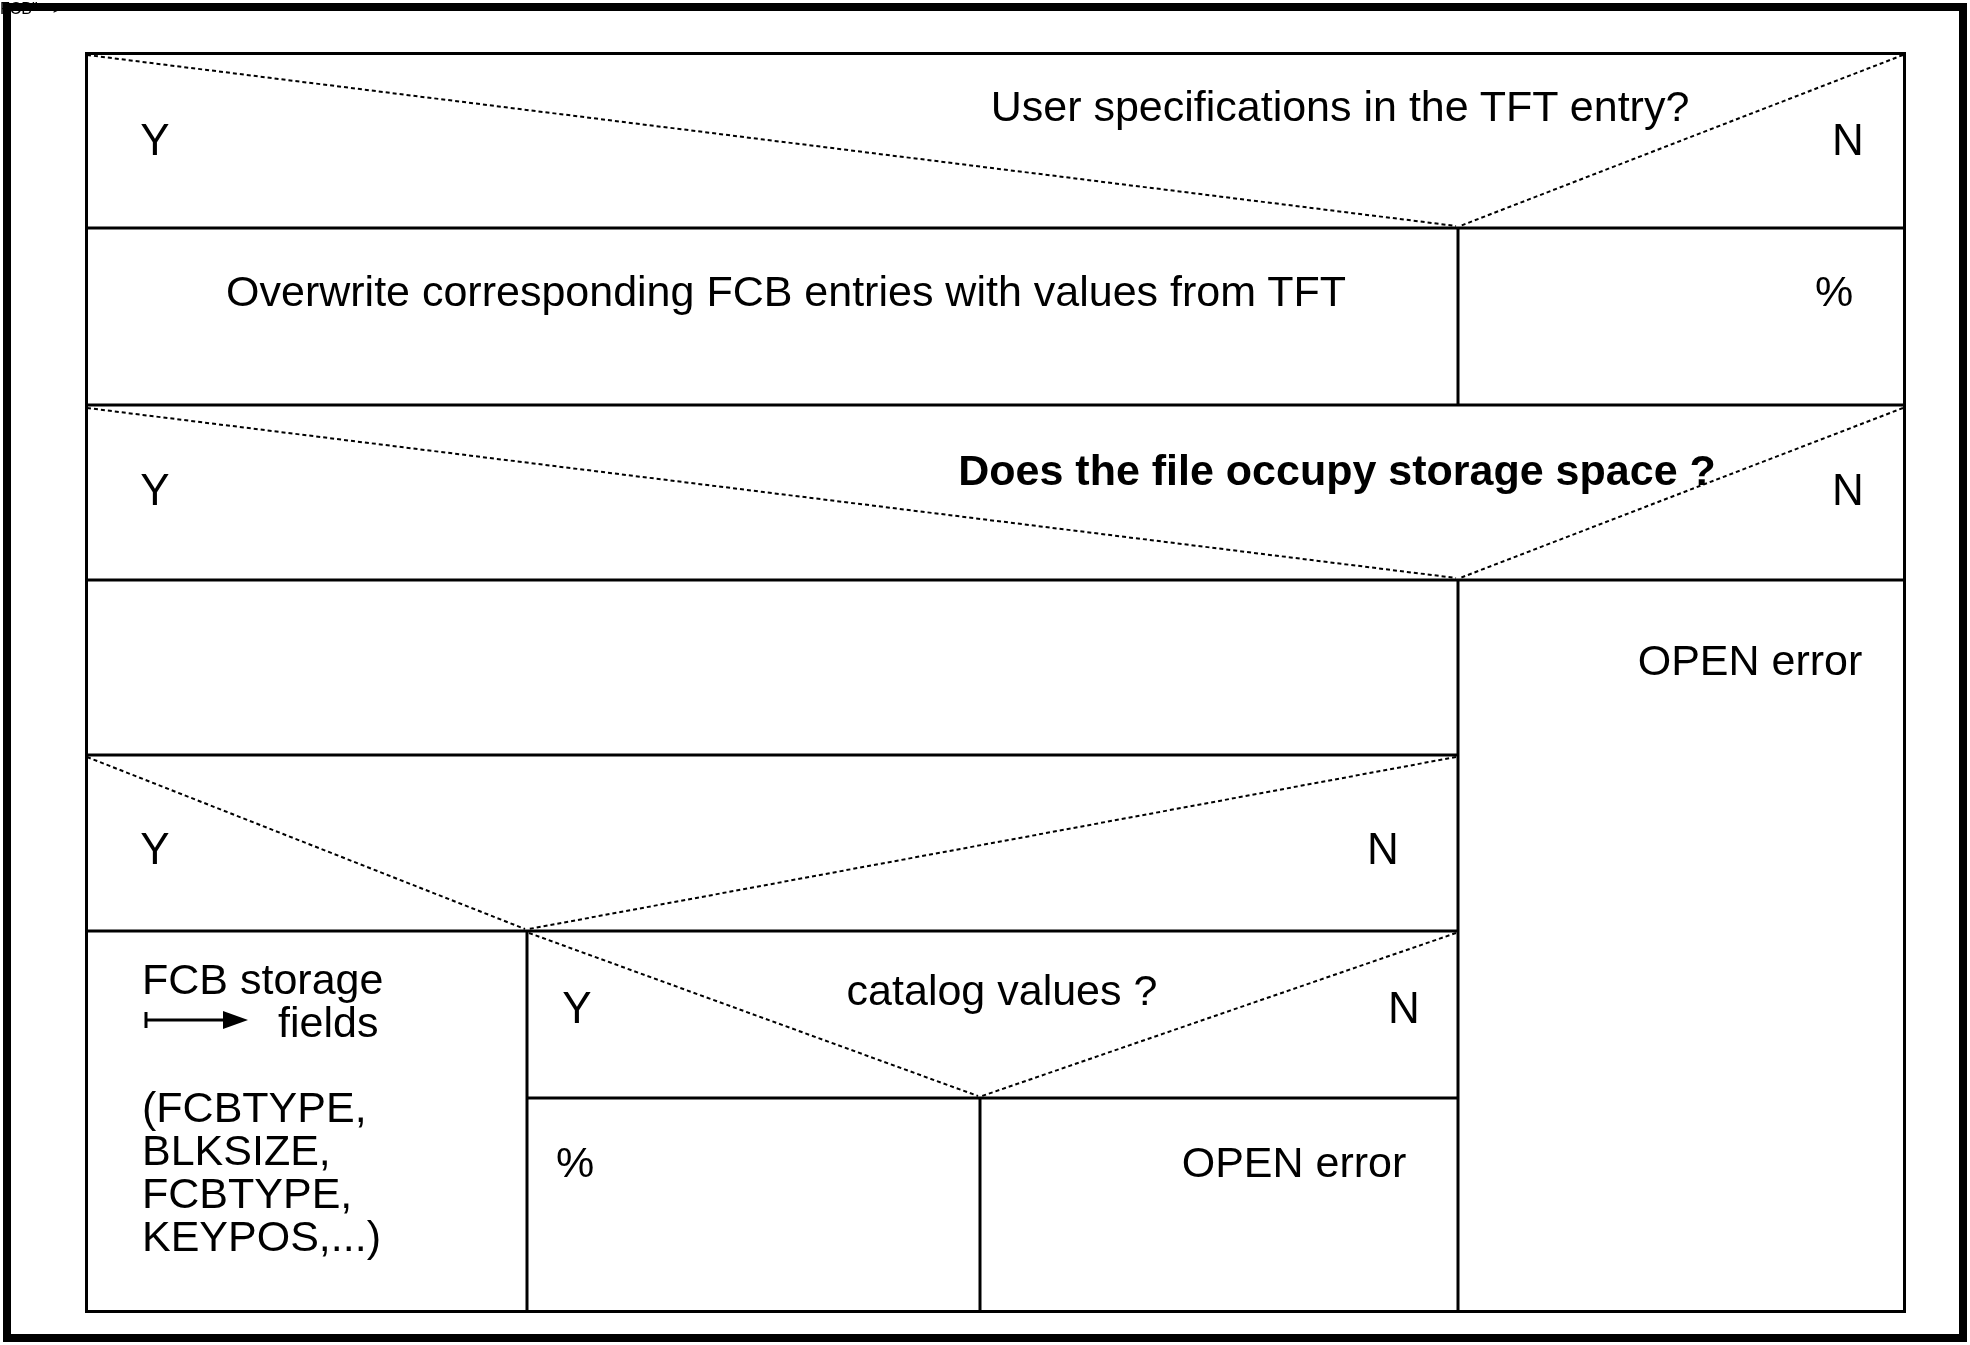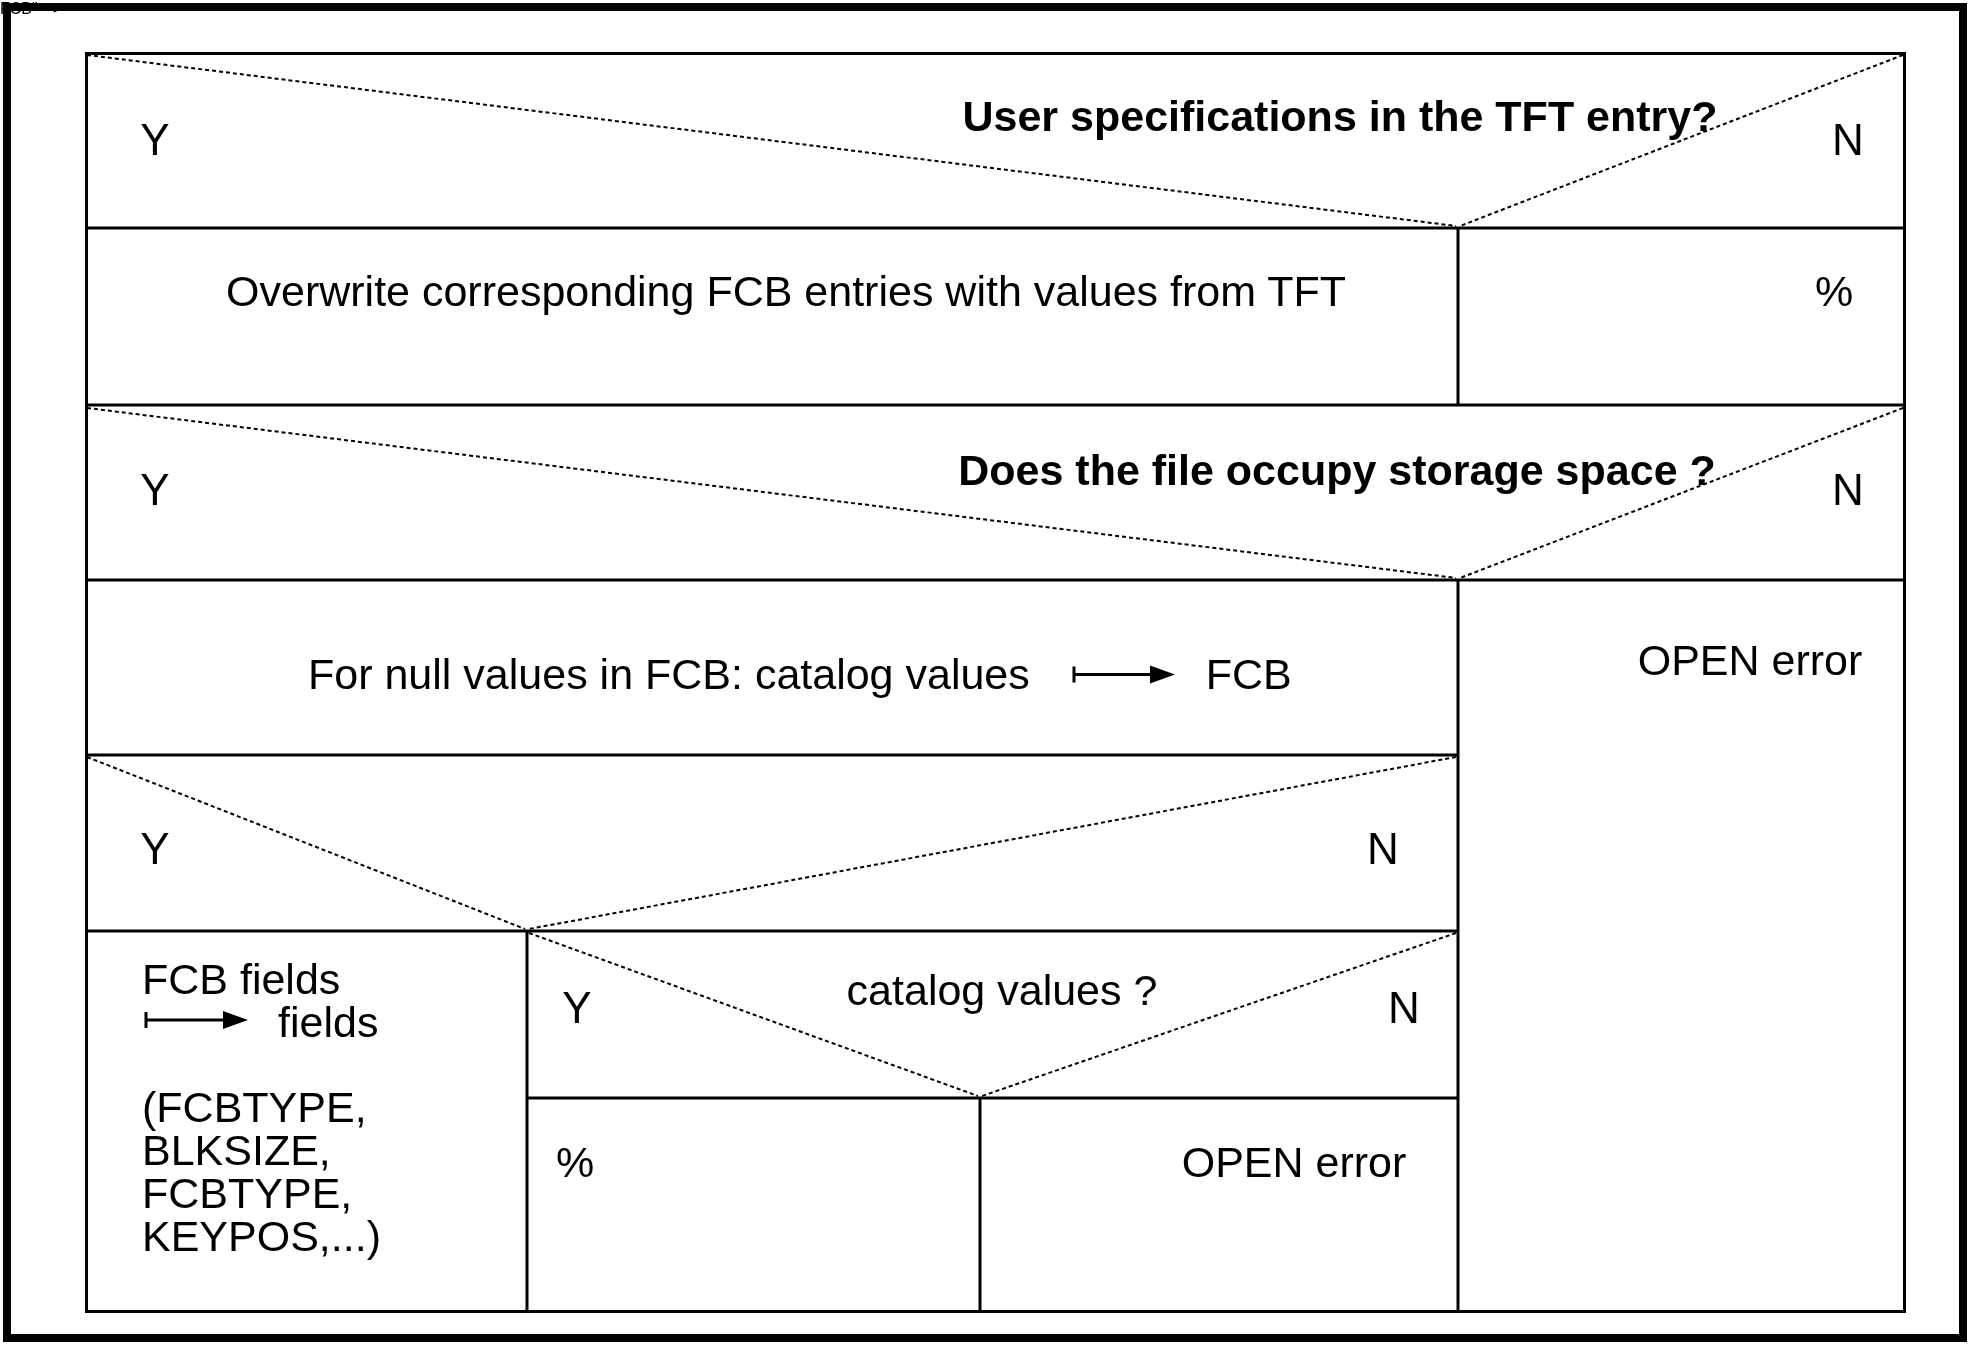--- a/index.html
+++ b/index.html
@@ -89,60 +89,51 @@
       <line x1="87" y1="757" x2="525" y2="929"></line>
       <line x1="1456" y1="757" x2="529" y2="929"></line>
     </g>
     <g stroke="#000" stroke-width="2" stroke-dasharray="4 3">
       <line x1="529" y1="933" x2="978" y2="1096"></line>
       <line x1="1456" y1="933" x2="982" y2="1096"></line>
     </g>
   </svg>
 
   
-  <div class="txt ctr" style="left:1340px; top:116px;font-weight:bold;">User specifications in the TFT entry?</div>
+  <div class="txt ctr" style="left:1340px; top:106px;">User specifications in the TFT entry?</div>
   <div class="txt ctr yn" style="left:155px; top:140px;">Y</div>
   <div class="txt ctr yn" style="left:1848px; top:140px;">N</div>
 
   
   <div class="txt ctr" style="left:786px; top:291px;">Overwrite corresponding FCB entries with values from TFT</div>
   <div class="txt ctr" style="left:1834px; top:291px;">%</div>
 
   
   <div class="txt ctr" style="left:1337px; top:470px;font-weight:bold;">Does the file occupy storage space ?</div>
   <div class="txt ctr yn" style="left:155px; top:490px;">Y</div>
   <div class="txt ctr yn" style="left:1848px; top:490px;">N</div>
 
    FCB" --&gt;
-  <div class="inline-row" style="left:308px; top:674px;">
-    <span class="txt" style="position:static;">For null values in FCB: catalog values</span>
-    <svg class="arrow-svg" style="margin-left:42px;" width="104" height="26" viewBox="0 0 104 26">
-      <line x1="2" y1="5" x2="2" y2="21" stroke="#000" stroke-width="3"></line>
-      <line x1="2" y1="13" x2="79" y2="13" stroke="#000" stroke-width="3"></line>
-      <polygon points="78,4 78,22 103,13" fill="#000"></polygon>
-    </svg>
-    <span class="txt" style="position:static; margin-left:30px;">FCB</span>
-  </div>
 
   
   <div class="txt ctr" style="left:1750px; top:660px;">OPEN error</div>
 
   
   <div class="txt ctr yn" style="left:155px; top:849px;">Y</div>
   <div class="txt ctr yn" style="left:1383px; top:849px;">N</div>
 
   
   <div class="txt ctr two-line" style="left:1002px; top:990px; white-space:normal; width:600px;">
     <div>catalog values ?</div>
   </div>
   <div class="txt ctr yn" style="left:577px; top:1008px;">Y</div>
   <div class="txt ctr yn" style="left:1404px; top:1008px;">N</div>
 
   
-  <div class="txt vctr" style="left:142px; top:979px;">FCB fields</div>
+  <div class="txt vctr" style="left:142px; top:979px;">FCB storage</div>
   <svg class="arrow-svg" style="position:absolute; left:144px; top:1007px;" width="106" height="26" viewBox="0 0 106 26">
     <line x1="2" y1="5" x2="2" y2="21" stroke="#000" stroke-width="3"></line>
     <line x1="2" y1="13" x2="80" y2="13" stroke="#000" stroke-width="3"></line>
     <polygon points="79,4 79,22 104,13" fill="#000"></polygon>
   </svg>
   <div class="txt vctr" style="left:278px; top:1022px;">fields</div>
   <div class="txt param-block" style="left:142px; top:1086px;">
     <div>(FCBTYPE,</div>
     <div>BLKSIZE,</div>
     <div>FCBTYPE,</div>

